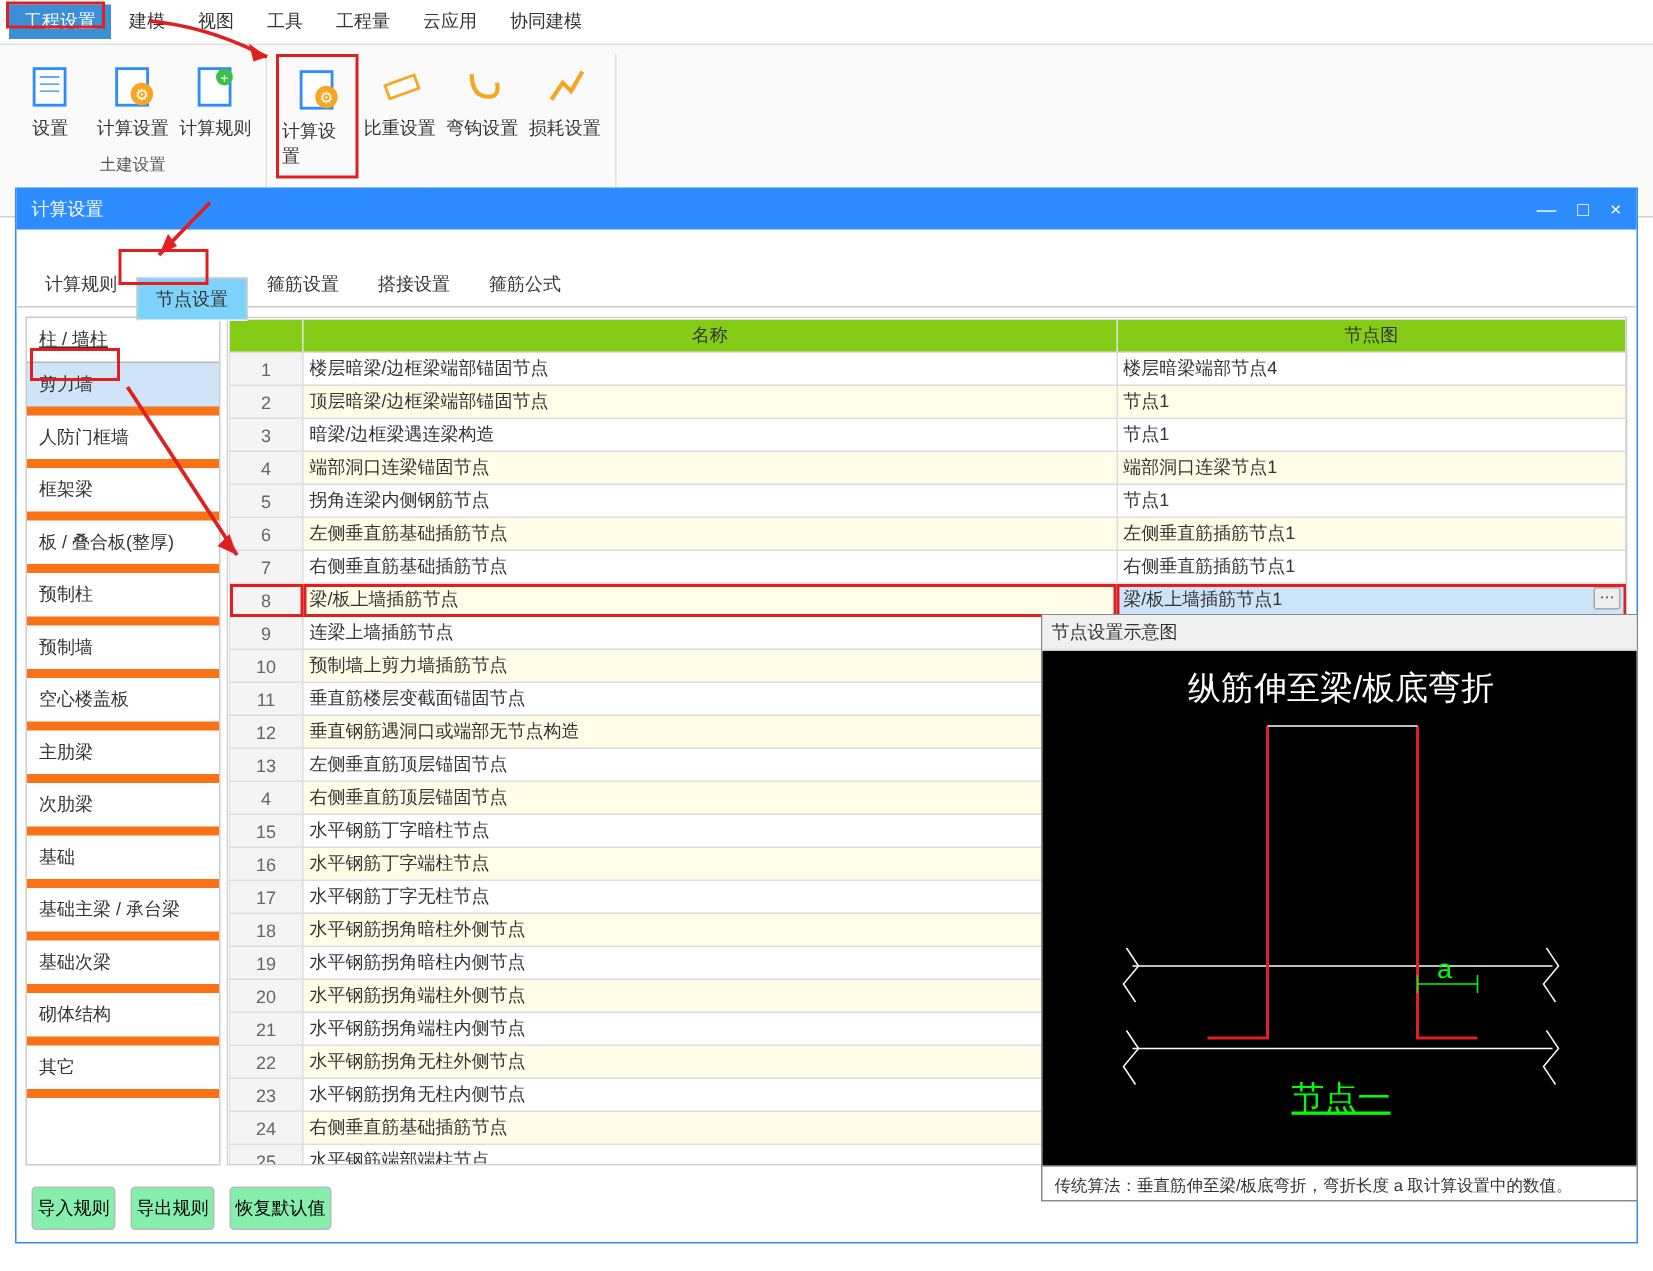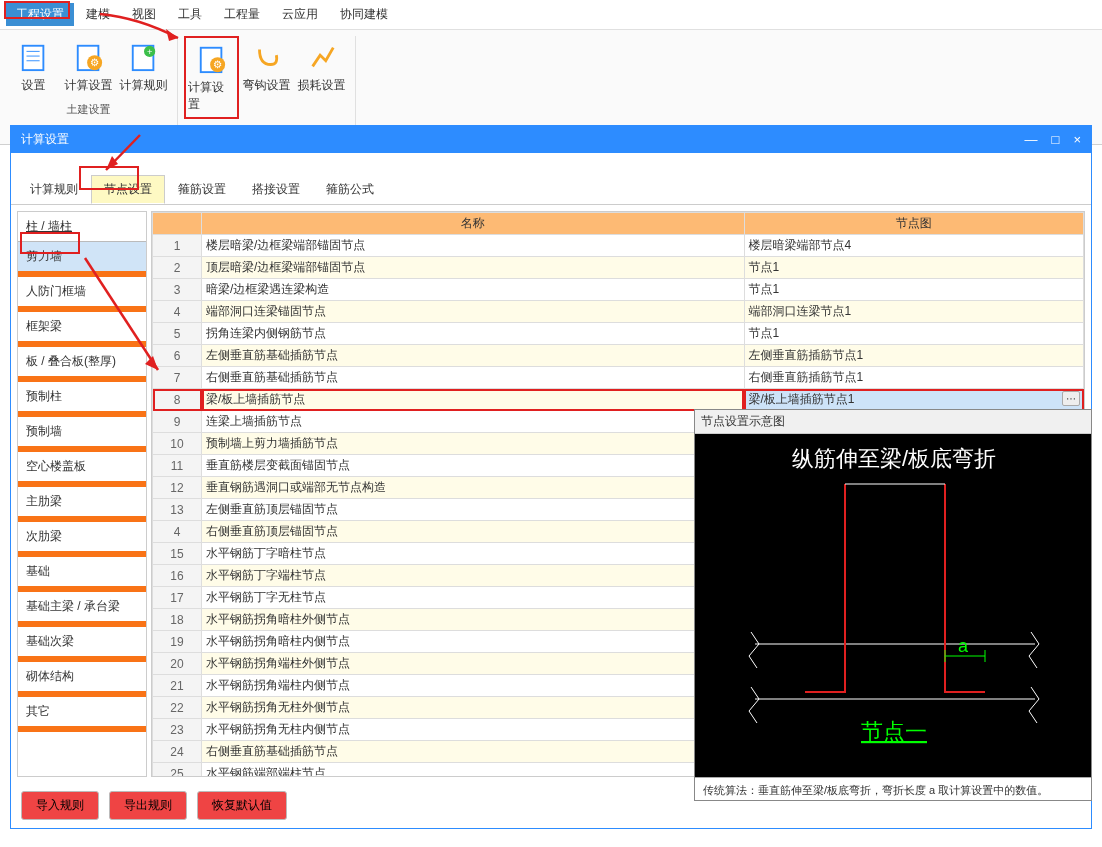--- a/index.html
+++ b/index.html
@@ -22,49 +22,49 @@
 
 .dialog { position: absolute; left: 10px; top: 125px; width: 1082px; height: 704px; border: 1px solid #2d8cff; background: #fff; display: flex; flex-direction: column; }
 .dialog-header { background: #2d8cff; color: #fff; padding: 5px 10px; display: flex; justify-content: space-between; align-items: center; }
 .dialog-header .win-btns { display: flex; gap: 14px; font-size: 13px; }
 .dialog-header .win-btns span { cursor: pointer; }
 .dialog-body { flex: 1; display: flex; flex-direction: column; padding: 0; overflow: hidden; }
 
 
 .tabs { display: flex; border-bottom: 1px solid #ccc; margin-top: 22px; padding-left: 6px; }
 .tab { padding: 5px 12px; border: 1px solid transparent; border-bottom: none; cursor: pointer; font-size: 12px; background: #fff; }
-.tab.active { border: 1px solid #ccc; border-bottom: 1px solid #fff; position: relative; top: 0; background: #fef9c3; }
+.tab.active { border: 1px solid #ccc; border-bottom: 1px solid #fff; position: relative; top: 10px; background: #7dd3fc; }
 
 
 .main-split { flex: 1; display: flex; overflow: hidden; padding: 6px; gap: 4px; }
 .sidebar { width: 130px; border: 1px solid #ccc; overflow-y: auto; }
 .sidebar-item { padding: 6px 8px; border-bottom: 6px solid #f97316; cursor: pointer; }
 .sidebar-item.active { background: #d0e4f7; }
 .sidebar-sep { border-bottom: 1px solid #bbb; text-decoration: underline; }
 
 .table-wrap { flex: 1; display: flex; flex-direction: column; overflow: hidden; }
 .grid { flex: 1; border: 1px solid #ccc; overflow-y: auto; overflow-x: hidden; }
 table { border-collapse: collapse; width: 100%; table-layout: fixed; }
 th, td { border: 1px solid #ddd; padding: 2px 4px; height: 20px; font-size: 12px; text-align: left; background: #fff; }
-th { background: #fdba74; text-align: center; font-weight: normal; }
+th { background: #84cc16; text-align: center; font-weight: normal; }
 td.rownum { width: 28px; text-align: center; background: #f4f4f4; color: #666; }
 tr.odd td:not(.rownum) { background: #fffce8; }
 tr.highlighted td { outline: 2px solid #e02020; outline-offset: -2px; }
 tr.highlighted td.diag-cell { background: #cde3f8; position: relative; }
 .cell-dotbtn { position: absolute; right: 3px; top: 2px; width: 18px; height: 15px; border: 1px solid #aaa; background: #eee; font-size: 10px; text-align: center; line-height: 13px; cursor: pointer; border-radius: 2px; }
 
 
 .diagram-panel { position: absolute; right: 10px; top: 409px; width: 398px; height: 392px; border: 1px solid #888; background: #fff; display: flex; flex-direction: column; }
 .diagram-header { background: #f0f0f0; border-bottom: 1px solid #ccc; padding: 3px 6px; font-size: 12px; }
 .diagram-canvas { flex: 1; background: #000; position: relative; color: #fff; }
 .diagram-caption { padding: 5px 8px; font-size: 11px; color: #333; border-top: 1px solid #aaa; }
 
 
 .dialog-footer { display: flex; gap: 10px; padding: 8px 10px; }
-.btn { border: 1px solid #bbb; background: #ef4444; padding: 5px 14px; cursor: pointer; border-radius: 3px; font-size: 12px; }
+.btn { border: 1px solid #bbb; background: #86efac; padding: 5px 3px; cursor: pointer; border-radius: 3px; font-size: 12px; }
 
 
 .redbox { position: absolute; border: 2px solid #e02020; pointer-events: none; }
 
 
 svg.arrow { position: absolute; pointer-events: none; }
 svg.arrow path { stroke: #e02020; stroke-width: 2.5; fill: none; }
 svg.arrow polygon { fill: #e02020; }
 
 .icon svg { width: 30px; height: 30px; }
@@ -123,20 +123,28 @@
       <div class="ribbon-row">
         <div class="ribbon-btn highlighted">
           <div class="icon">
             <svg viewBox="0 0 32 32">
               <rect x="4" y="4" width="22" height="26" fill="#fff" stroke="#2d8cff" stroke-width="2"></rect>
               <circle cx="22" cy="22" r="8" fill="#f6a623"></circle>
               <text x="22" y="26" font-size="11" text-anchor="middle" fill="#fff">⚙</text>
             </svg>
           </div>
           <span>计算设置</span>
+        </div>
+        <div class="ribbon-btn">
+          <div class="icon">
+            <svg viewBox="0 0 32 32">
+              <rect x="6" y="12" width="22" height="10" fill="#fff" stroke="#f6a623" stroke-width="2" transform="rotate(-20 17 17)"></rect>
+            </svg>
+          </div>
+          <span>比重设置</span>
         </div>
         <div class="ribbon-btn">
           <div class="icon">
             <svg viewBox="0 0 32 32">
               <path d="M8 8 Q8 24 20 24 Q28 24 26 14" fill="none" stroke="#f6a623" stroke-width="3"></path>
             </svg>
           </div>
           <span>弯钩设置</span>
         </div>
         <div class="ribbon-btn">

